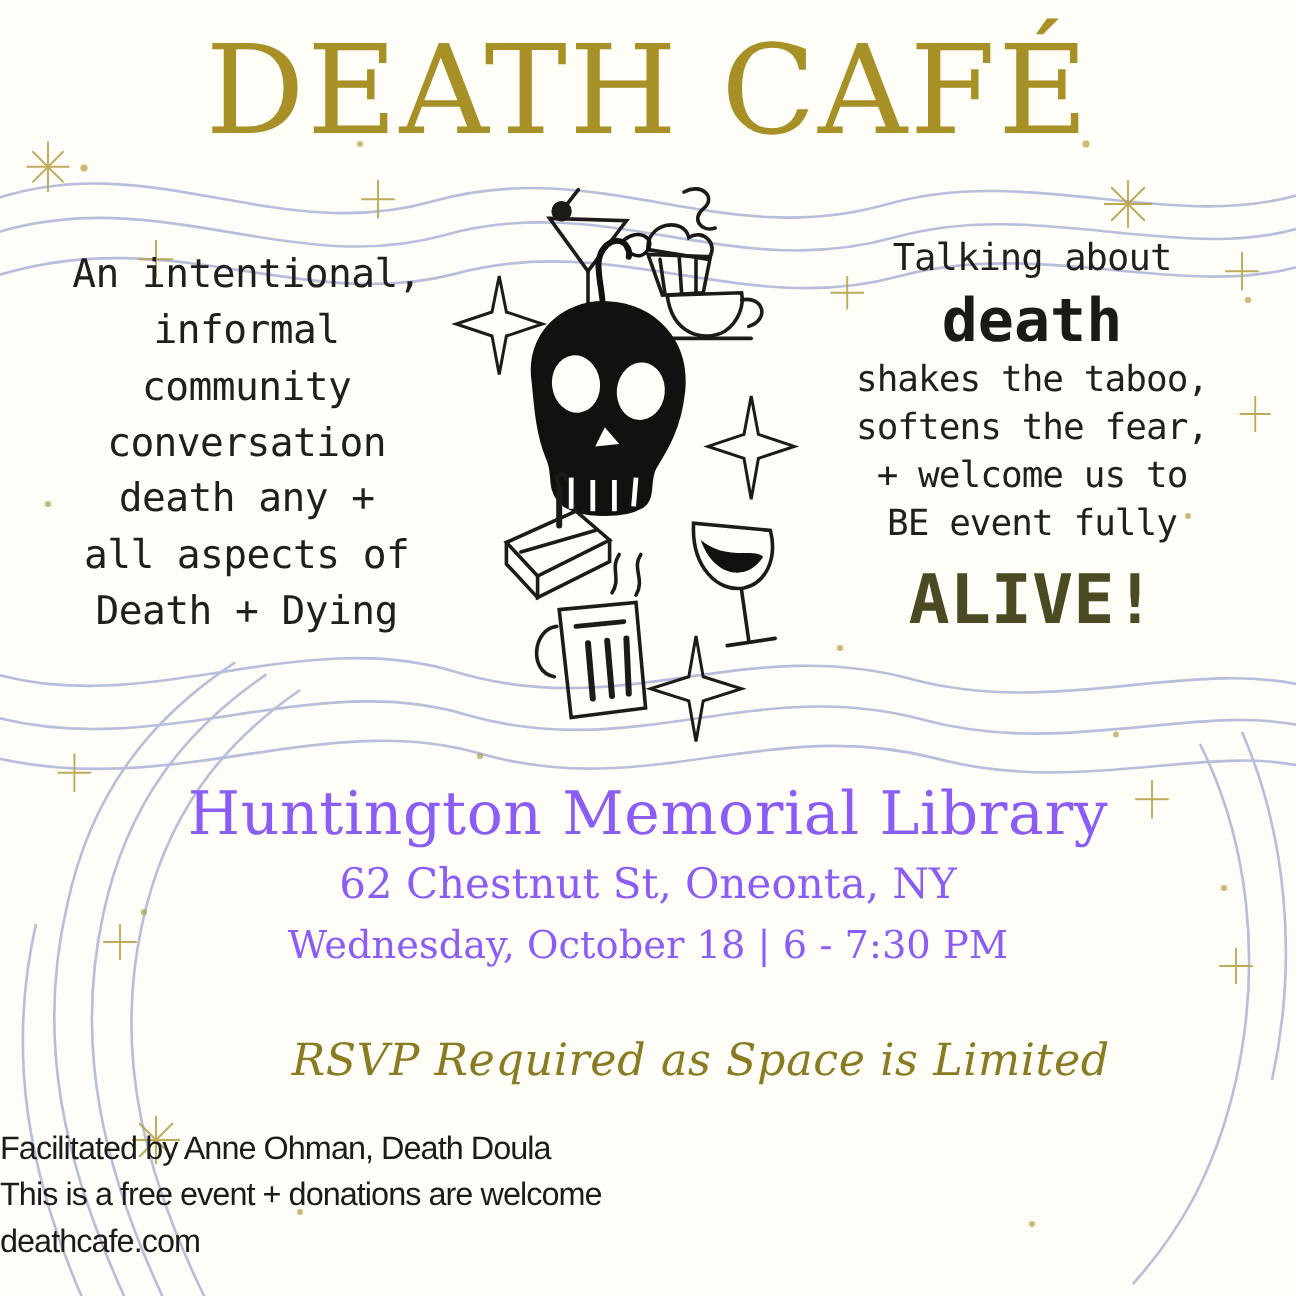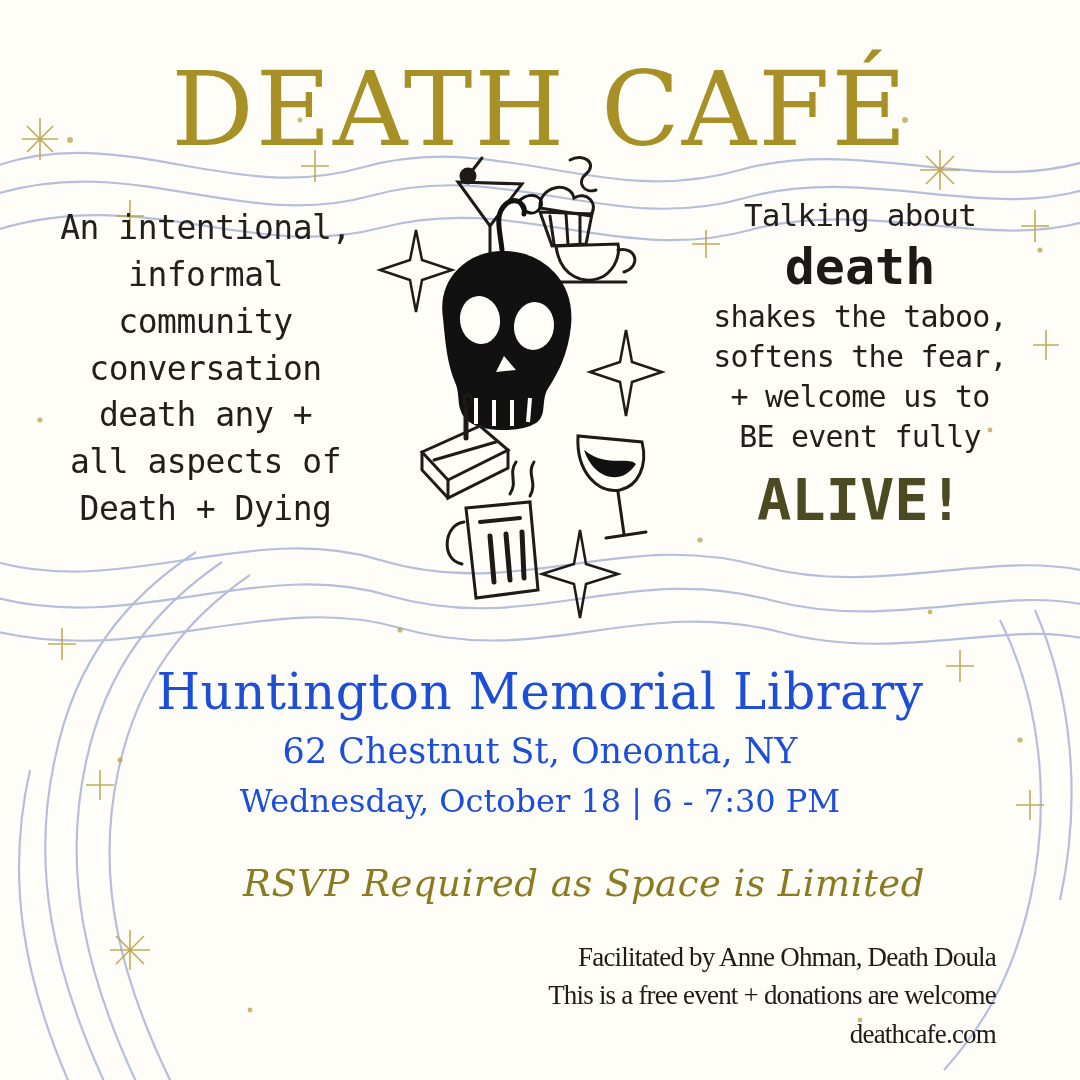--- a/index.html
+++ b/index.html
@@ -40,21 +40,20 @@
     top: 22px;
     left: 0;
     width: 1080px;
     text-align: center;
     font-family: "DejaVu Serif", serif;
     font-size: 103px;
     letter-spacing: 2px;
     color: #a79026;
     font-weight: 400;
     line-height: 1.05;
-    margin-top: 33px;
   }
 
   
   .left-text {
     position: absolute;
     left: 18px;
     top: 205px;
     width: 375px;
     text-align: center;
     font-family: "DejaVu Sans Mono", monospace;
@@ -98,23 +97,22 @@
     padding-top: 6px;
   }
 
   
   .venue {
     position: absolute;
     left: 0;
     top: 650px;
     width: 1080px;
     text-align: center;
-    color: #1d4ed8;
+    color: #8b5cf6;
     font-family: "DejaVu Serif", serif;
-    margin-top: 14px;
   }
   .venue-name {
     font-size: 50px;
     letter-spacing: 0.5px;
     line-height: 1.15;
   }
   .venue-addr {
     margin-top: 8px;
     font-size: 35px;
     line-height: 1.2;
@@ -139,22 +137,22 @@
     letter-spacing: 0.5px;
     padding-left: 44px;
   }
 
   
   .footer {
     position: absolute;
     left: 0;
     top: 938px;
     width: 996px;
-    text-align: right;
-    font-family: Liberation Serif, serif;
+    text-align: left;
+    font-family: Liberation Sans, sans-serif;
     font-size: 27px;
     line-height: 1.42;
     color: #1d1a18;
     letter-spacing: -0.8px;
   }
   .footer div { margin: 0; }
 
   
   .doodles {
     position: absolute;

